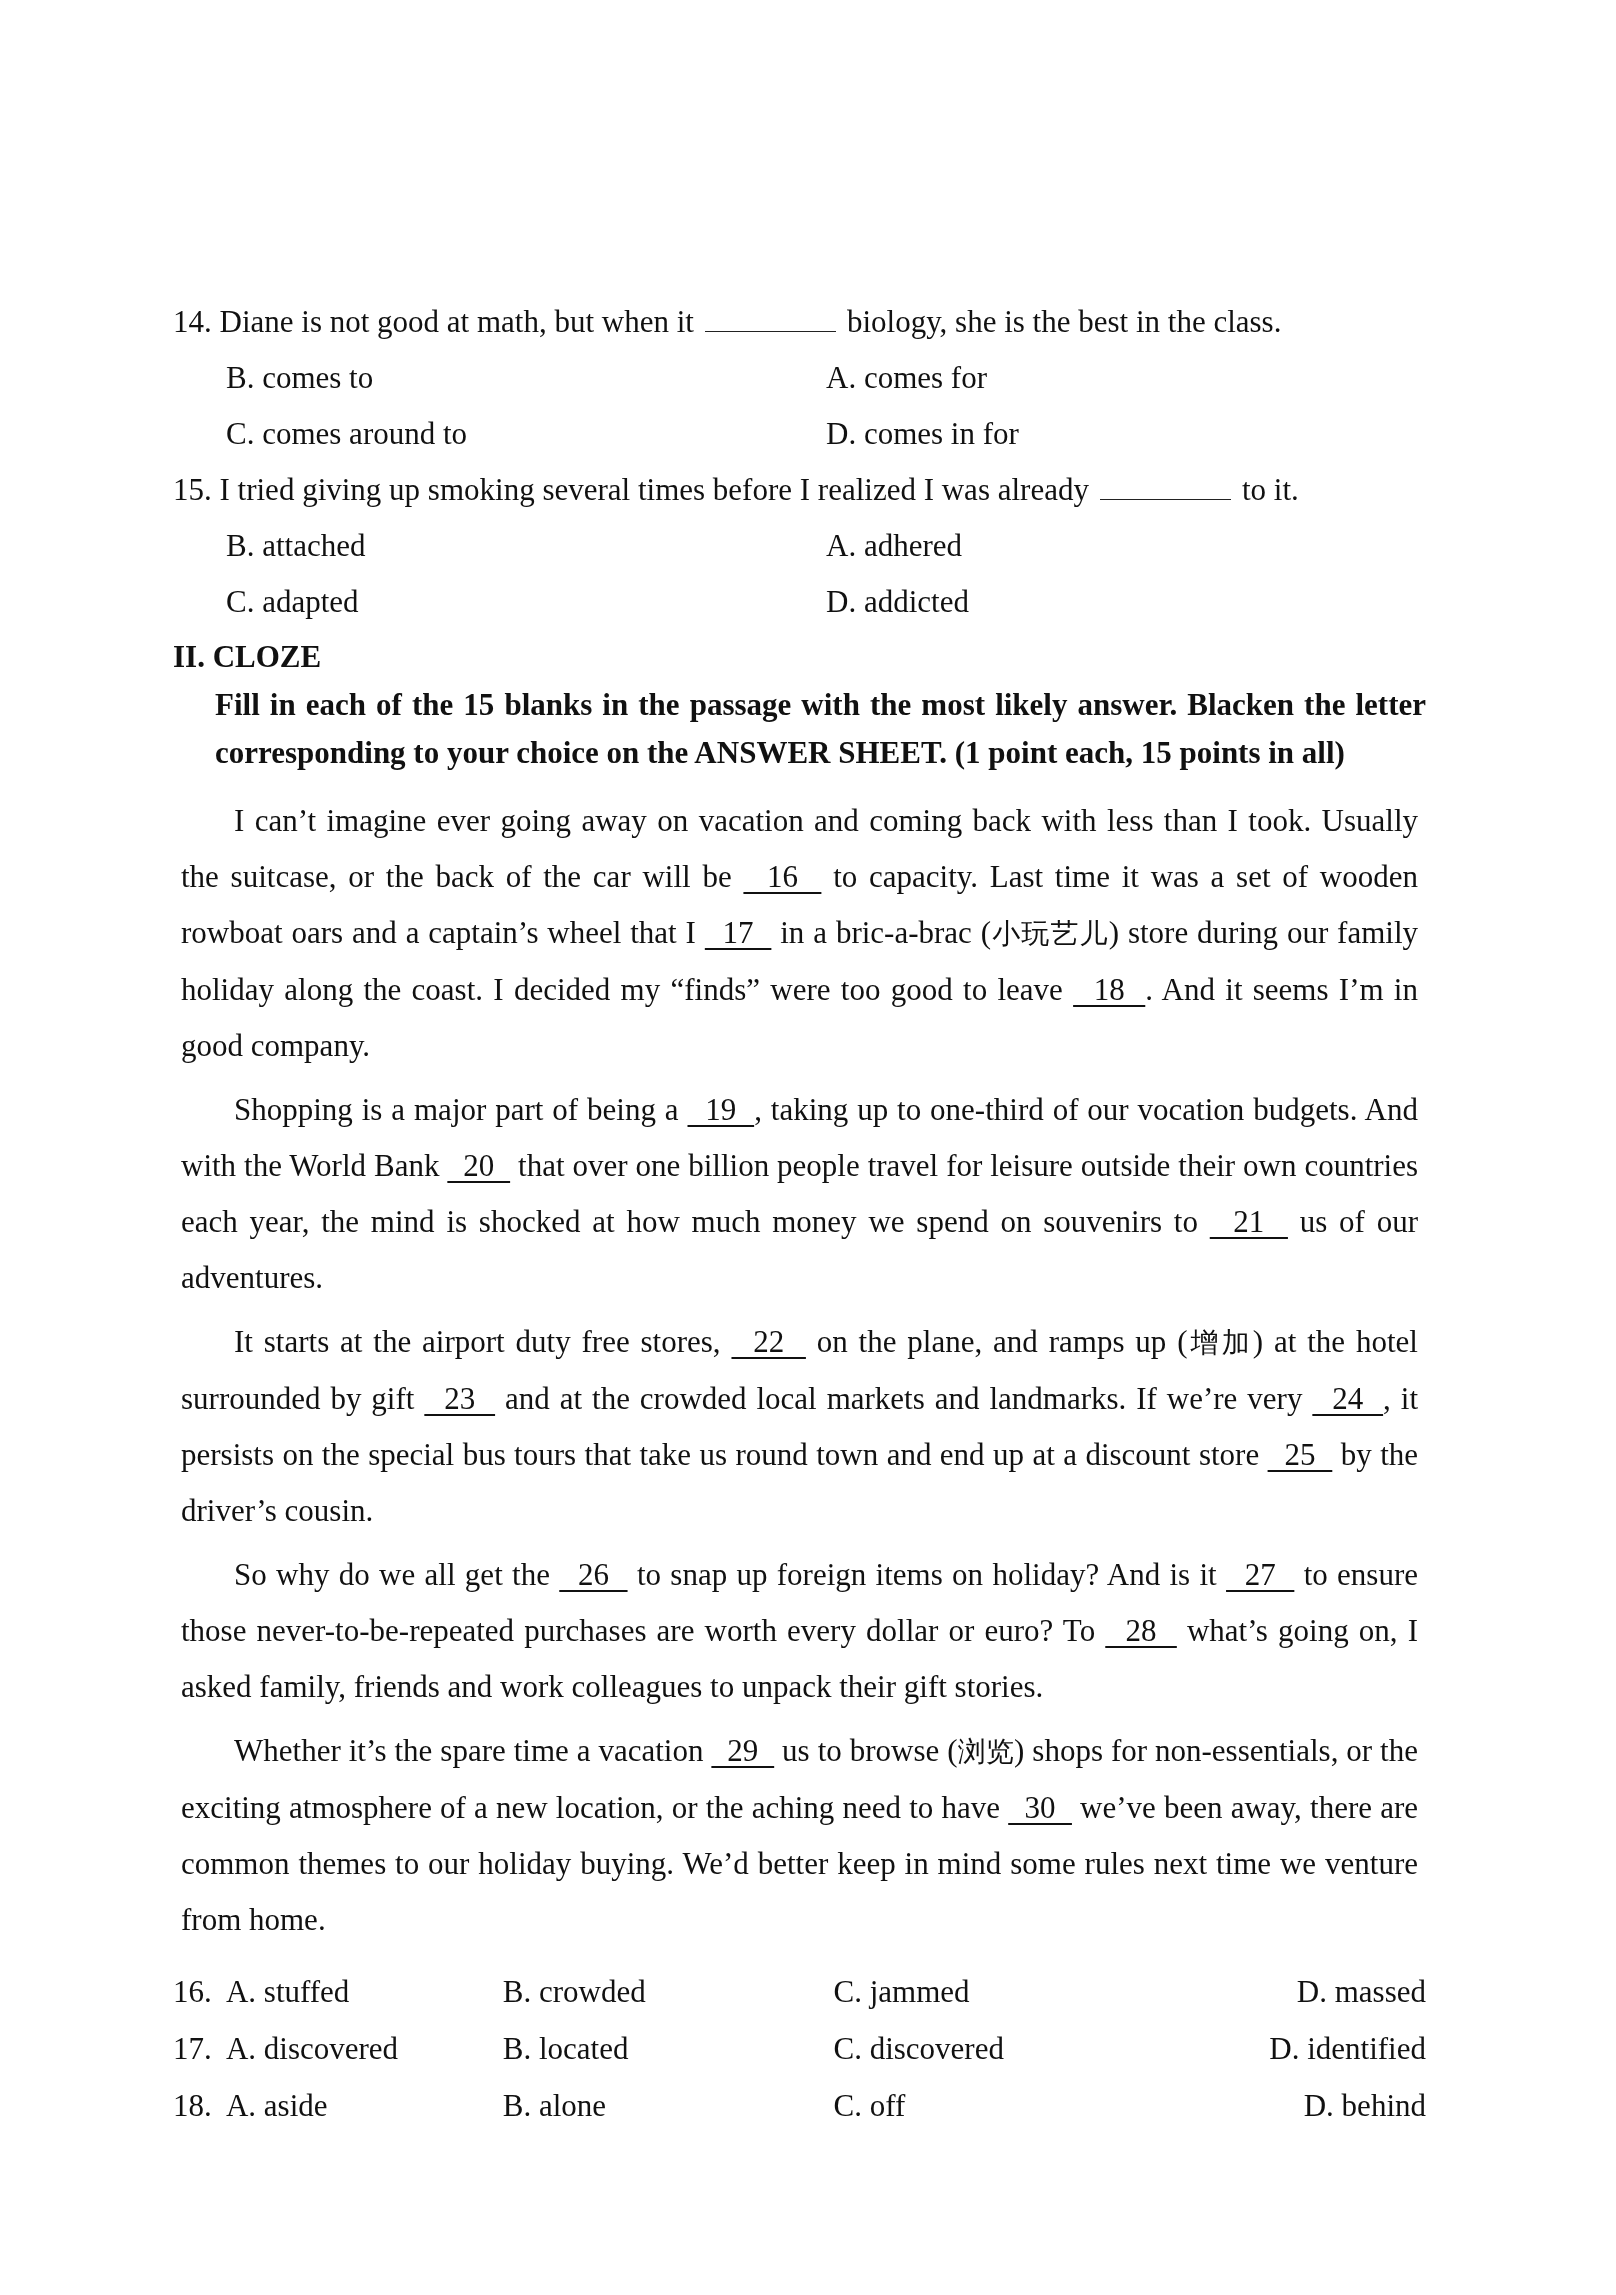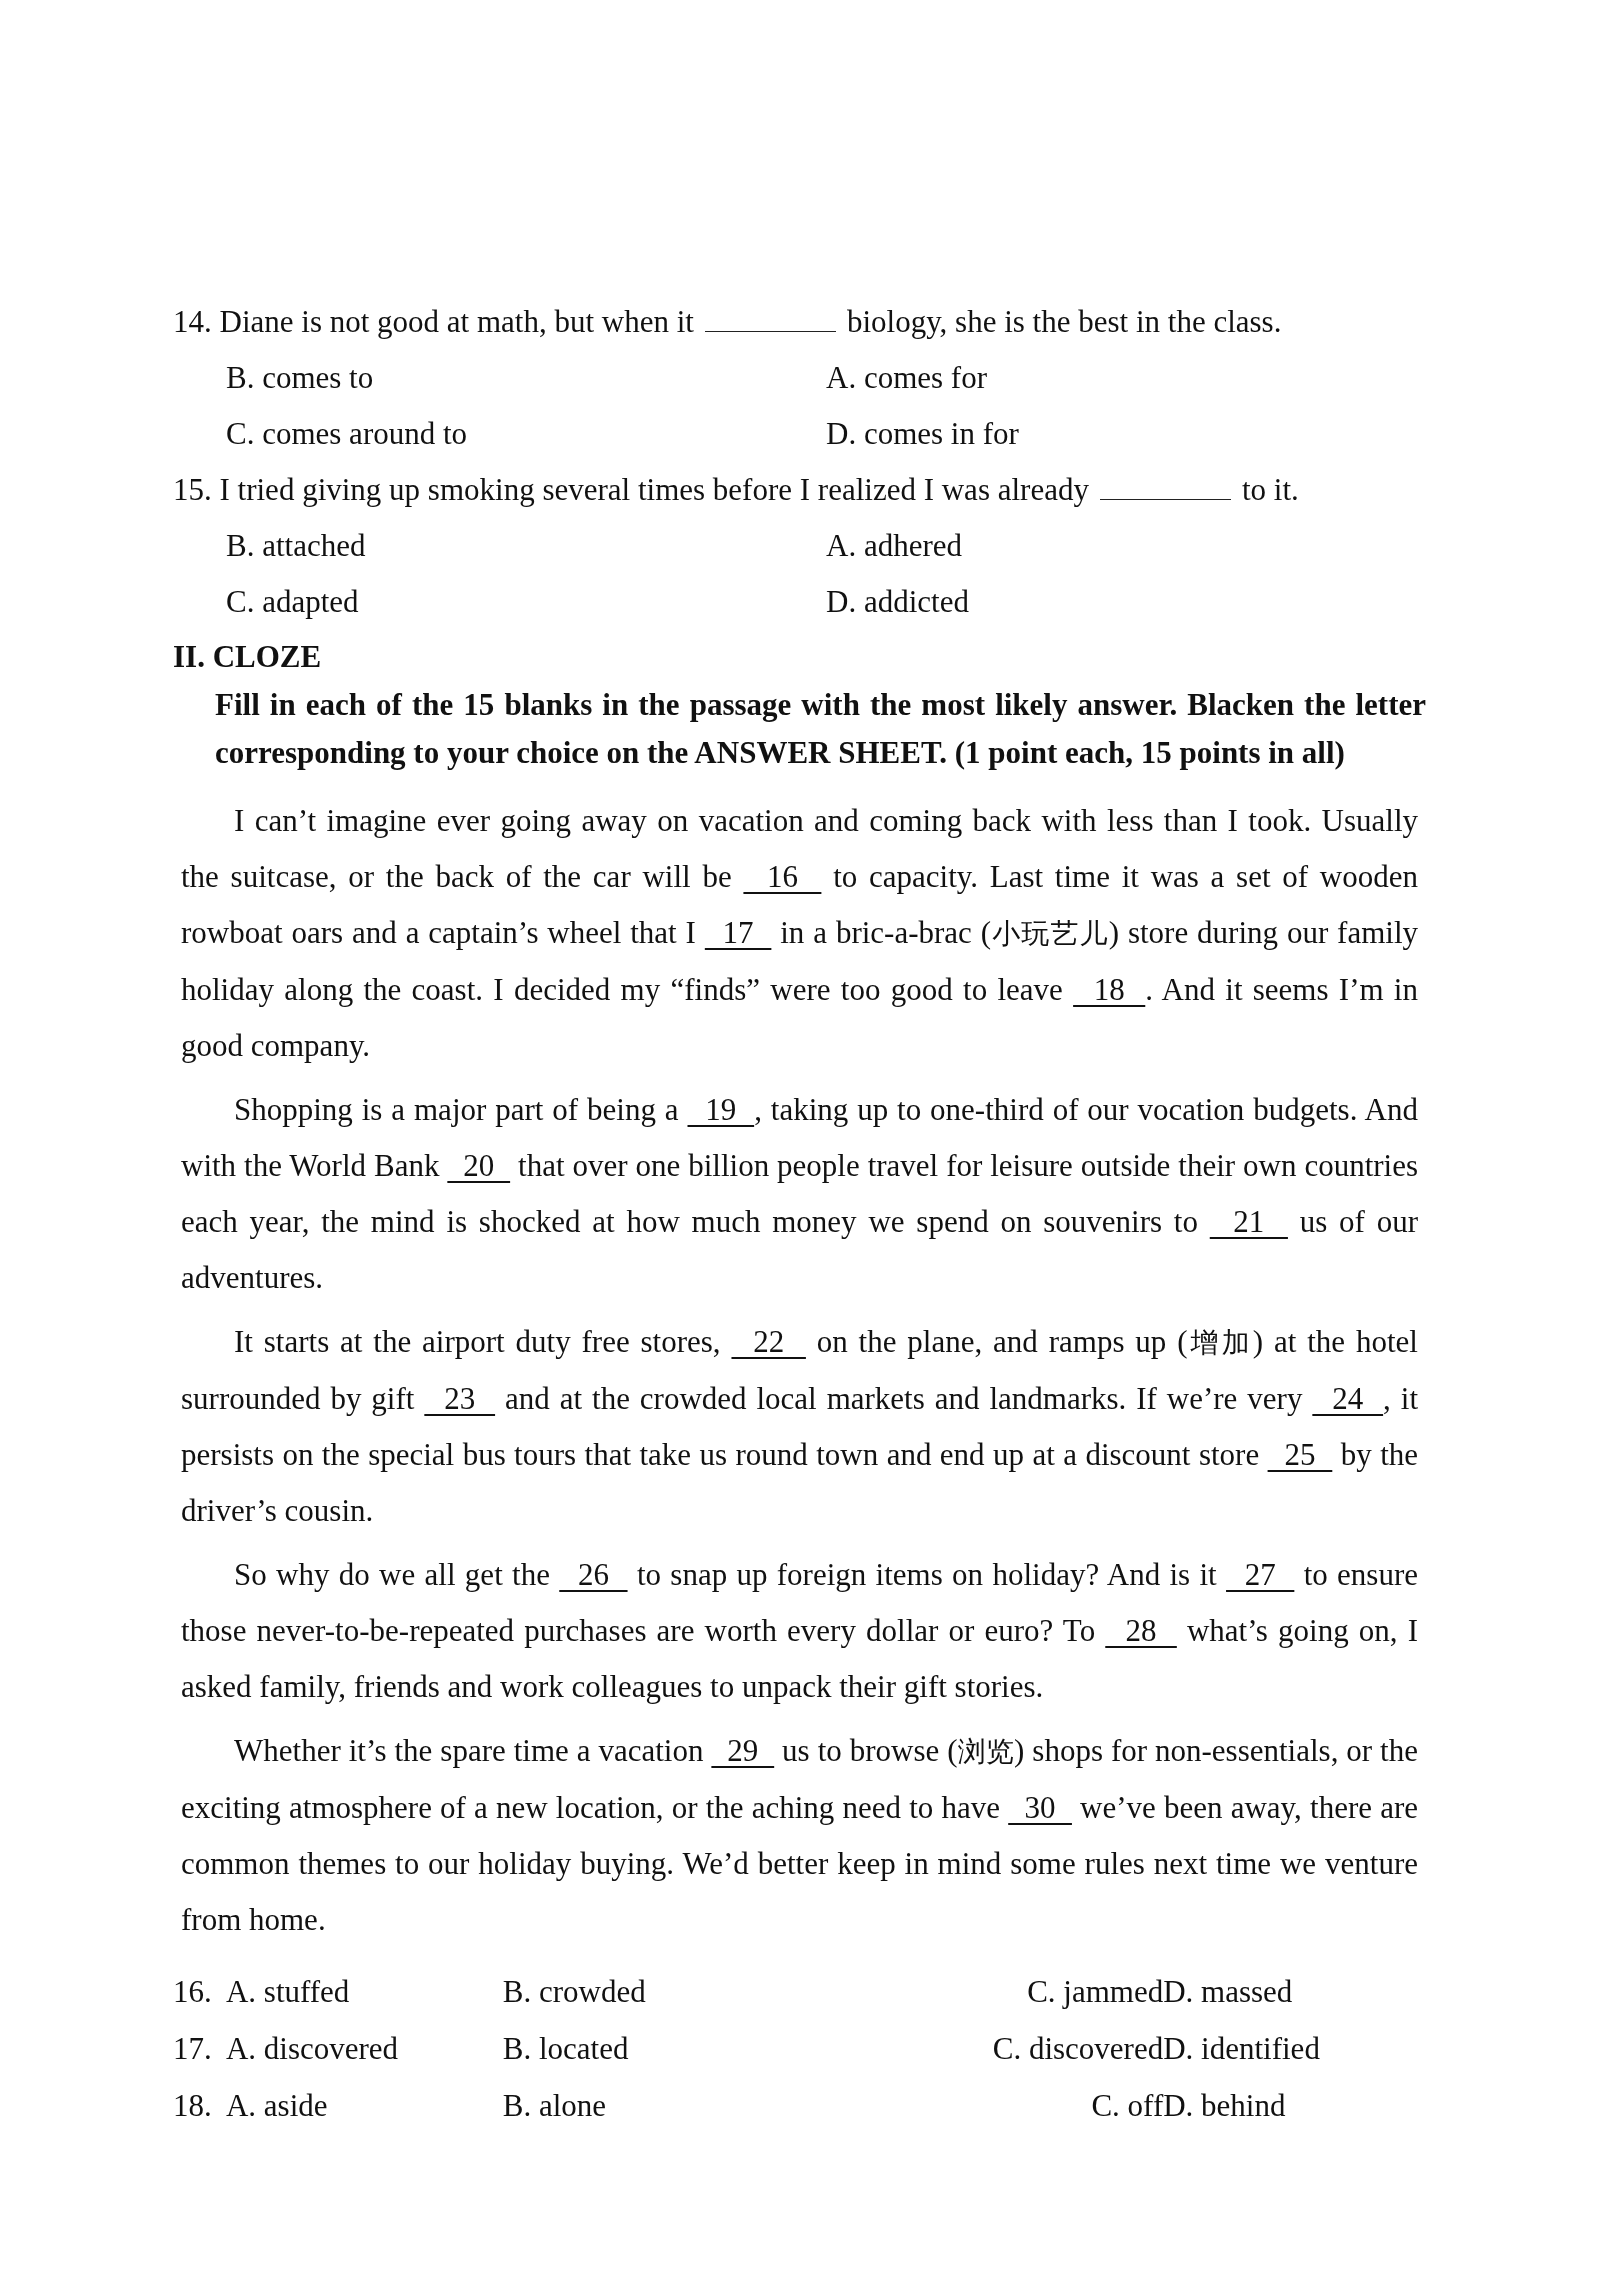--- a/index.html
+++ b/index.html
@@ -17,22 +17,22 @@
   .instr { font-weight: bold; line-height: 48px; padding-left: 42px; text-align: justify; text-align-last: left; }
   .passage { margin-top: 15.5px; }
   .para { line-height: 56px; text-align: justify; text-align-last: left; text-indent: 53px; margin: 8px; }
   .num-blank { text-decoration: underline; text-decoration-thickness: 1.6px; text-underline-offset: 4.7px; white-space: pre; }
   .cjk { font-family: "DejaVu Sans", sans-serif; font-size: 28px; }
   .opts4 { margin-top: 15.5px; }
   .opt-row { display: flex; height: 57px; line-height: 57px; }
   .opt-row .num { width: 53px; }
   .opt-row .c0 { width: 277px; }
   .opt-row .c1 { width: 331px; }
-  .opt-row .c2 { width: 330px; text-align: right; }
-  .opt-row .c3 { width: 263px; }
+  .opt-row .c2 { width: 330px; }
+  .opt-row .c3 { width: 263px; text-align: right; }
 </style>
 </head>
 <body>
 
 <div class="page">
 
   <div>
     <div class="q-stem">
       <span>14.</span>
       <span>Diane is not good at math, but when it</span><span class="blank-line"></span><span>biology, she is the best in the class.</span>

